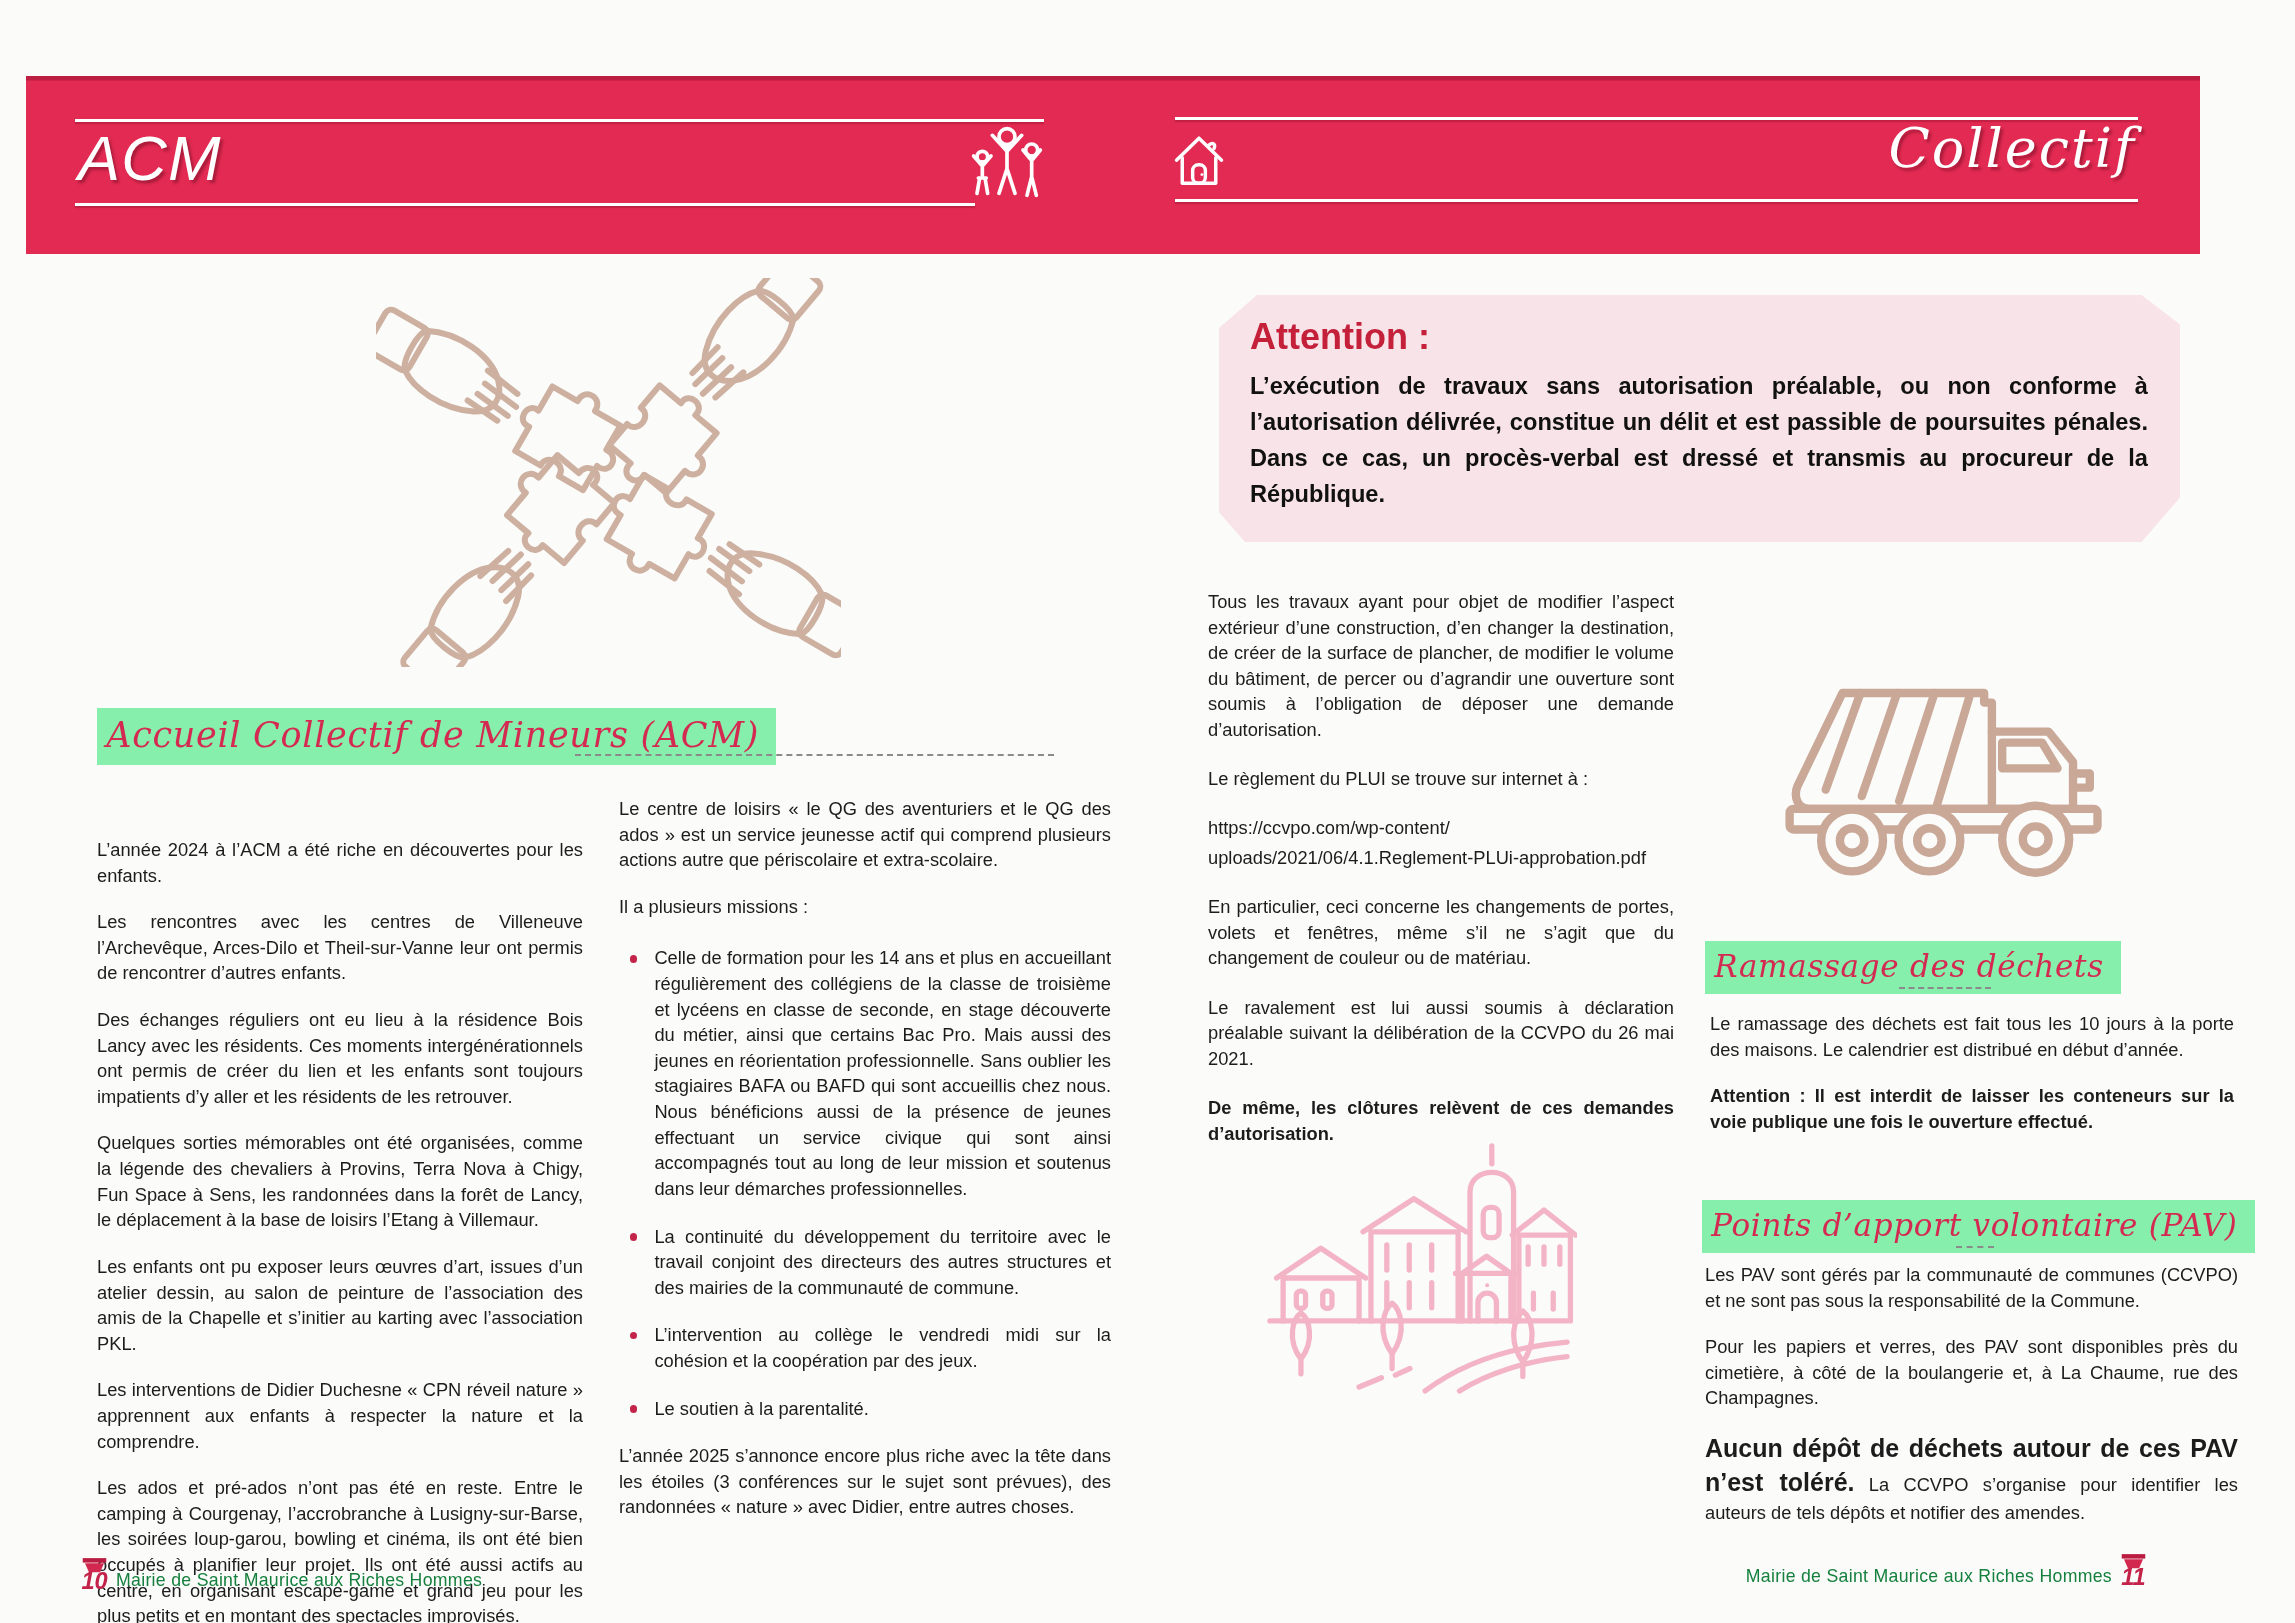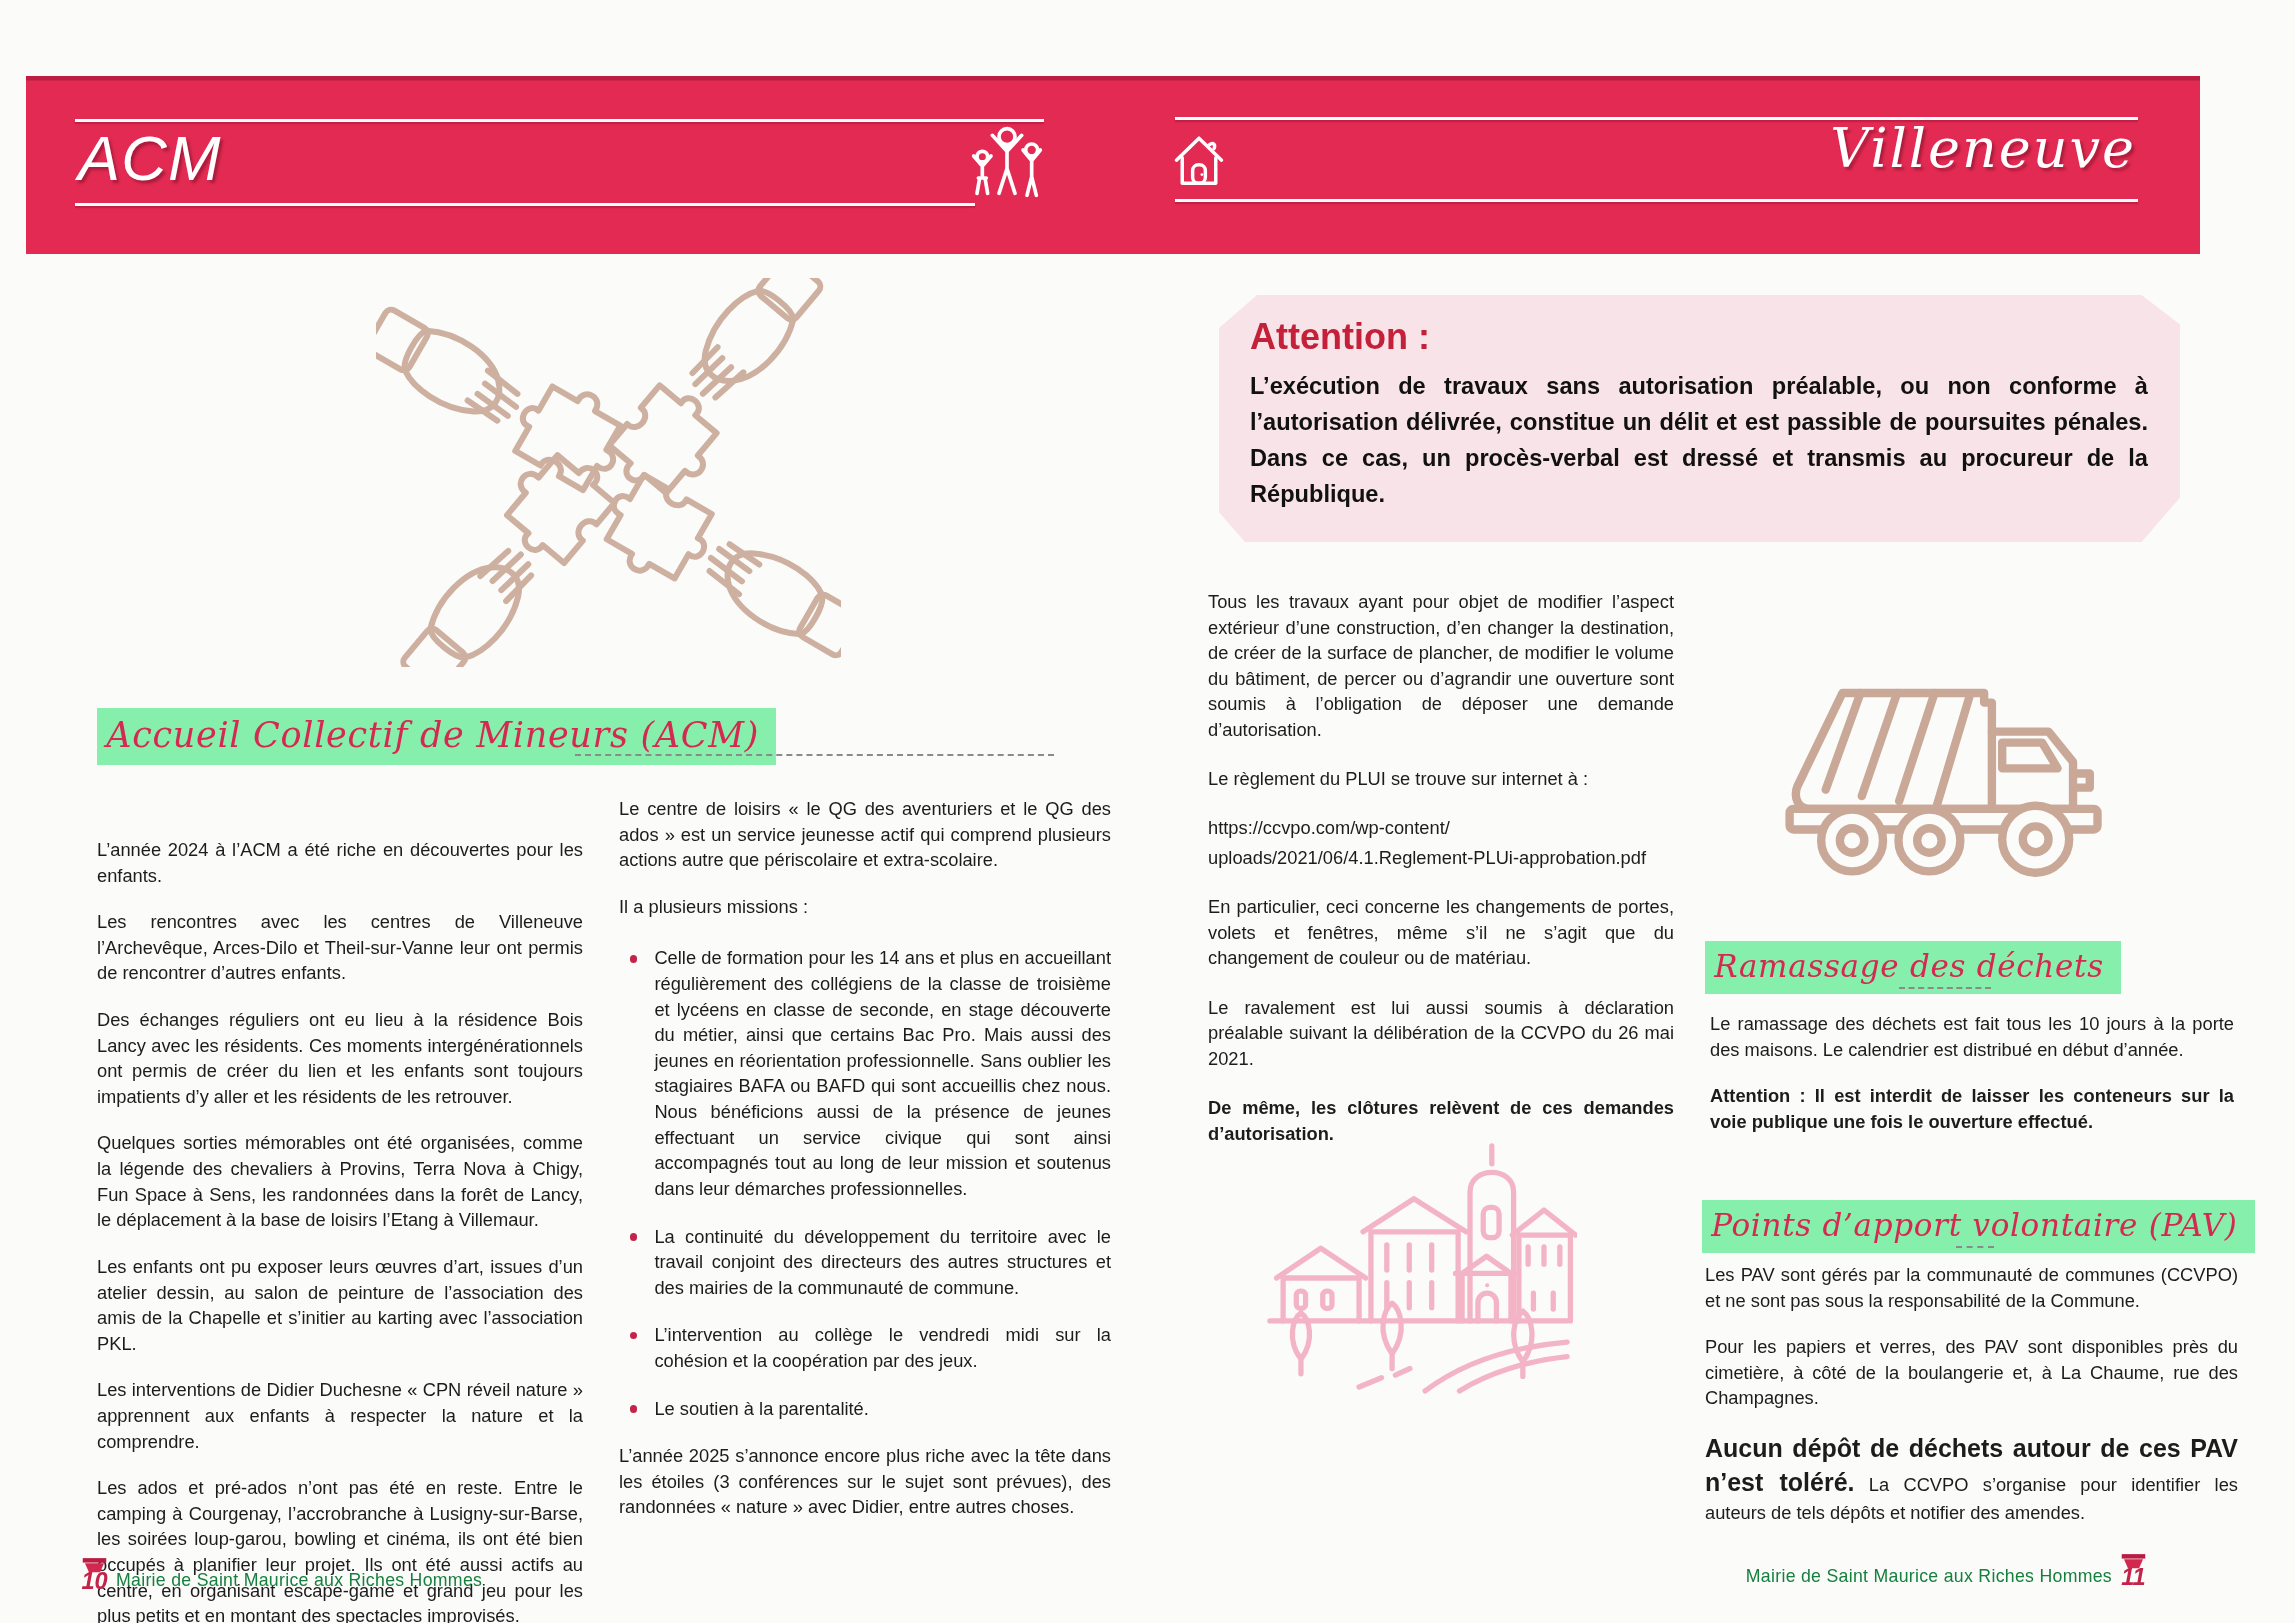--- a/index.html
+++ b/index.html
@@ -89,21 +89,21 @@
     <svg class="abs" style="left:1147px;top:51px;" width="52" height="64" viewBox="0 0 90 100" fill="none" stroke="#ffffff" stroke-width="6" stroke-linecap="round" stroke-linejoin="round">
       <path d="M6,52 L45,14 L84,52"></path>
       <path d="M62,26 c8,-6 12,-1 9,6"></path>
       <path d="M16,48 V92 H74 V48"></path>
       <rect x="34" y="60" width="22" height="32" rx="10"></rect>
       <circle cx="50" cy="77" r="2.5" fill="#ffffff" stroke="none"></circle>
     </svg>
 
     <div class="brule" style="left:1149px;top:41px;width:963px;"></div>
     <div class="brule" style="left:1149px;top:123px;width:963px;"></div>
-    <div class="banner-title right">Villeneuve</div>
+    <div class="banner-title right">Collectif</div>
   </div>
 
   <svg class="puzzle" width="465" height="389" viewBox="0 0 700 580" fill="none" stroke="#cdb0a0" stroke-width="9" stroke-linecap="round" stroke-linejoin="round">
     <defs>
       <g id="hpu">
         <rect x="-195" y="-36" width="72" height="72" rx="10"></rect>
         <path d="M-128,-34 C-85,-56 -25,-50 2,-24 C22,-4 22,22 -6,36 C-52,58 -104,50 -126,34 C-138,24 -138,-24 -128,-34 Z"></path>
         <path d="M-18,-28 L38,-20 M-12,-9 L46,-2 M-14,10 L42,16 M-22,26 L32,30"></path>
         <path d="M78,-56 H122 C120,-80 154,-80 152,-56 H196 V-14 C220,-16 220,18 196,14 V56 H154 C156,34 120,34 122,56 H78 V14 C56,18 56,-18 78,-14 Z"></path>
       </g>

